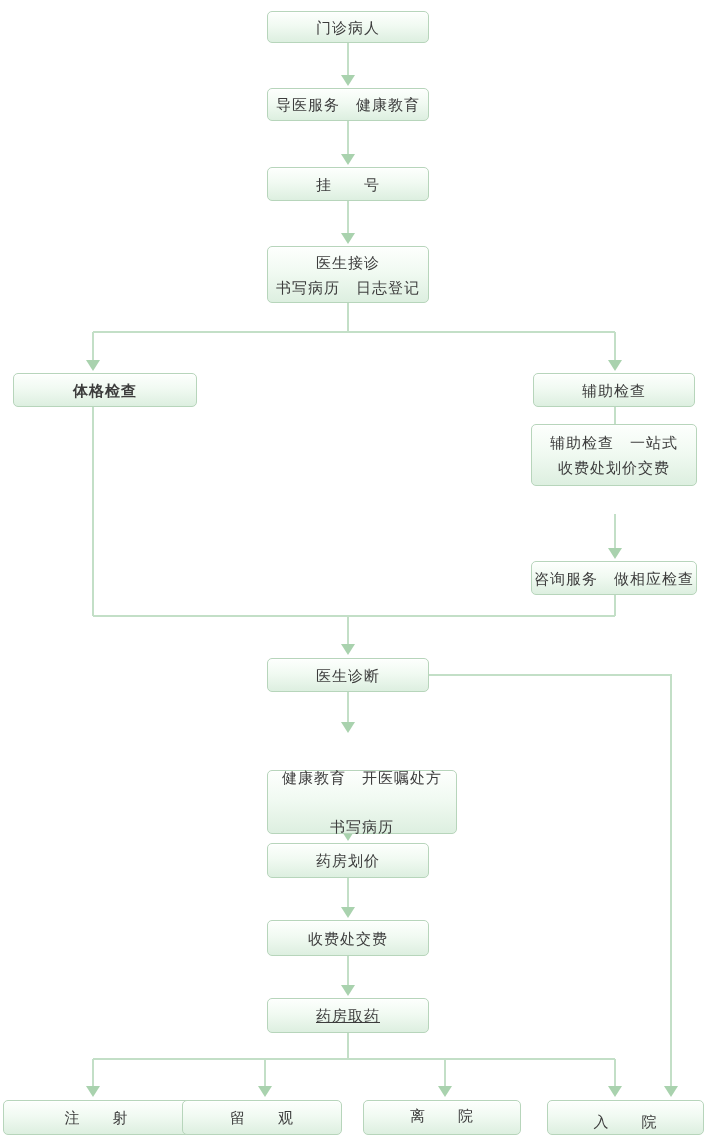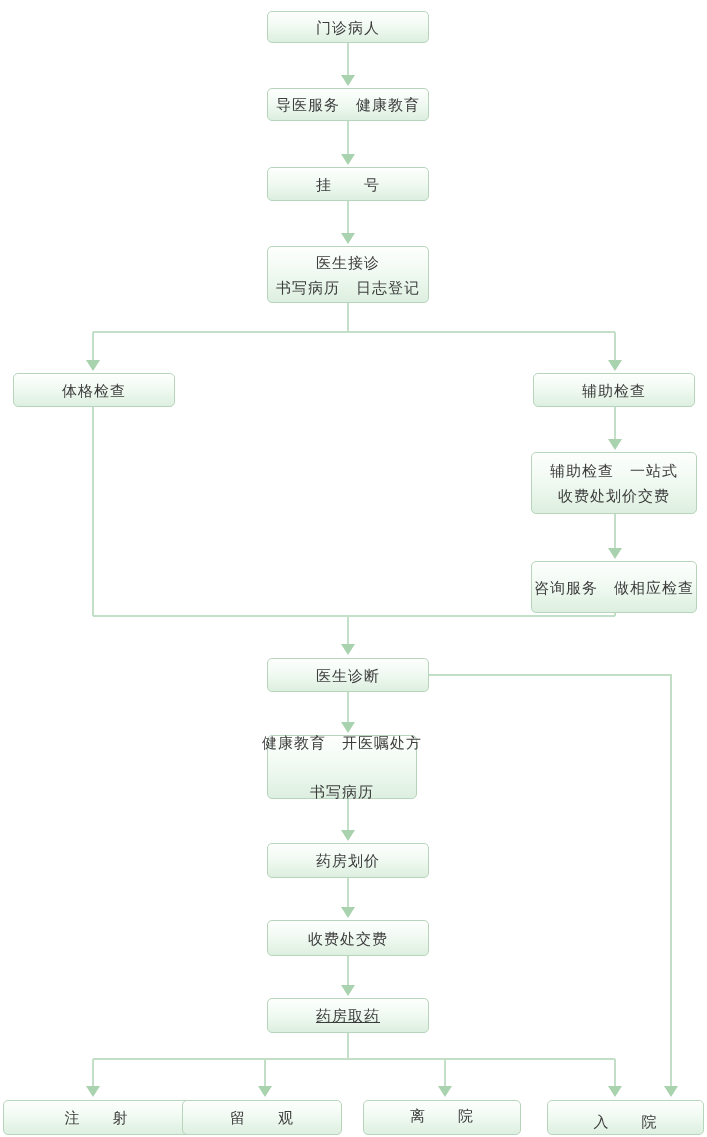--- a/index.html
+++ b/index.html
@@ -102,42 +102,42 @@
 
   <div class="node" style="left:267px; top:167px; width:162px; height:34px;">
     <span>挂　　号</span>
   </div>
 
   <div class="node" style="left:267px; top:246px; width:162px; height:57px;">
     <span>医生接诊</span>
     <span>书写病历　日志登记</span>
   </div>
 
-  <div class="node" style="left:13px; top:373px; width:162px; height:34px;">
+  <div class="node" style="left:13px; top:373px; width:184px; height:34px;font-weight:bold;">
     <span>体格检查</span>
   </div>
 
   <div class="node" style="left:533px; top:373px; width:162px; height:34px;">
     <span>辅助检查</span>
   </div>
 
-  <div class="node" style="left:531px; top:452px; width:166px; height:62px;">
+  <div class="node" style="left:531px; top:424px; width:166px; height:62px;">
     <span>辅助检查　一站式</span>
     <span>收费处划价交费</span>
   </div>
 
-  <div class="node" style="left:531px; top:561px; width:166px; height:52px;">
+  <div class="node" style="left:531px; top:561px; width:166px; height:34px;">
     <span>咨询服务　做相应检查</span>
   </div>
 
   <div class="node" style="left:267px; top:658px; width:162px; height:34px;">
     <span>医生诊断</span>
   </div>
 
-  <div class="node" style="left:267px; top:735px; width:150px; height:64px;gap:24px;">
+  <div class="node" style="left:267px; top:770px; width:190px; height:64px;gap:24px;">
     <span>健康教育　开医嘱处方</span>
     <span>书写病历</span>
   </div>
 
   <div class="node" style="left:267px; top:843px; width:162px; height:35px;">
     <span>药房划价</span>
   </div>
 
   <div class="node" style="left:267px; top:920px; width:162px; height:36px;">
     <span>收费处交费</span>

